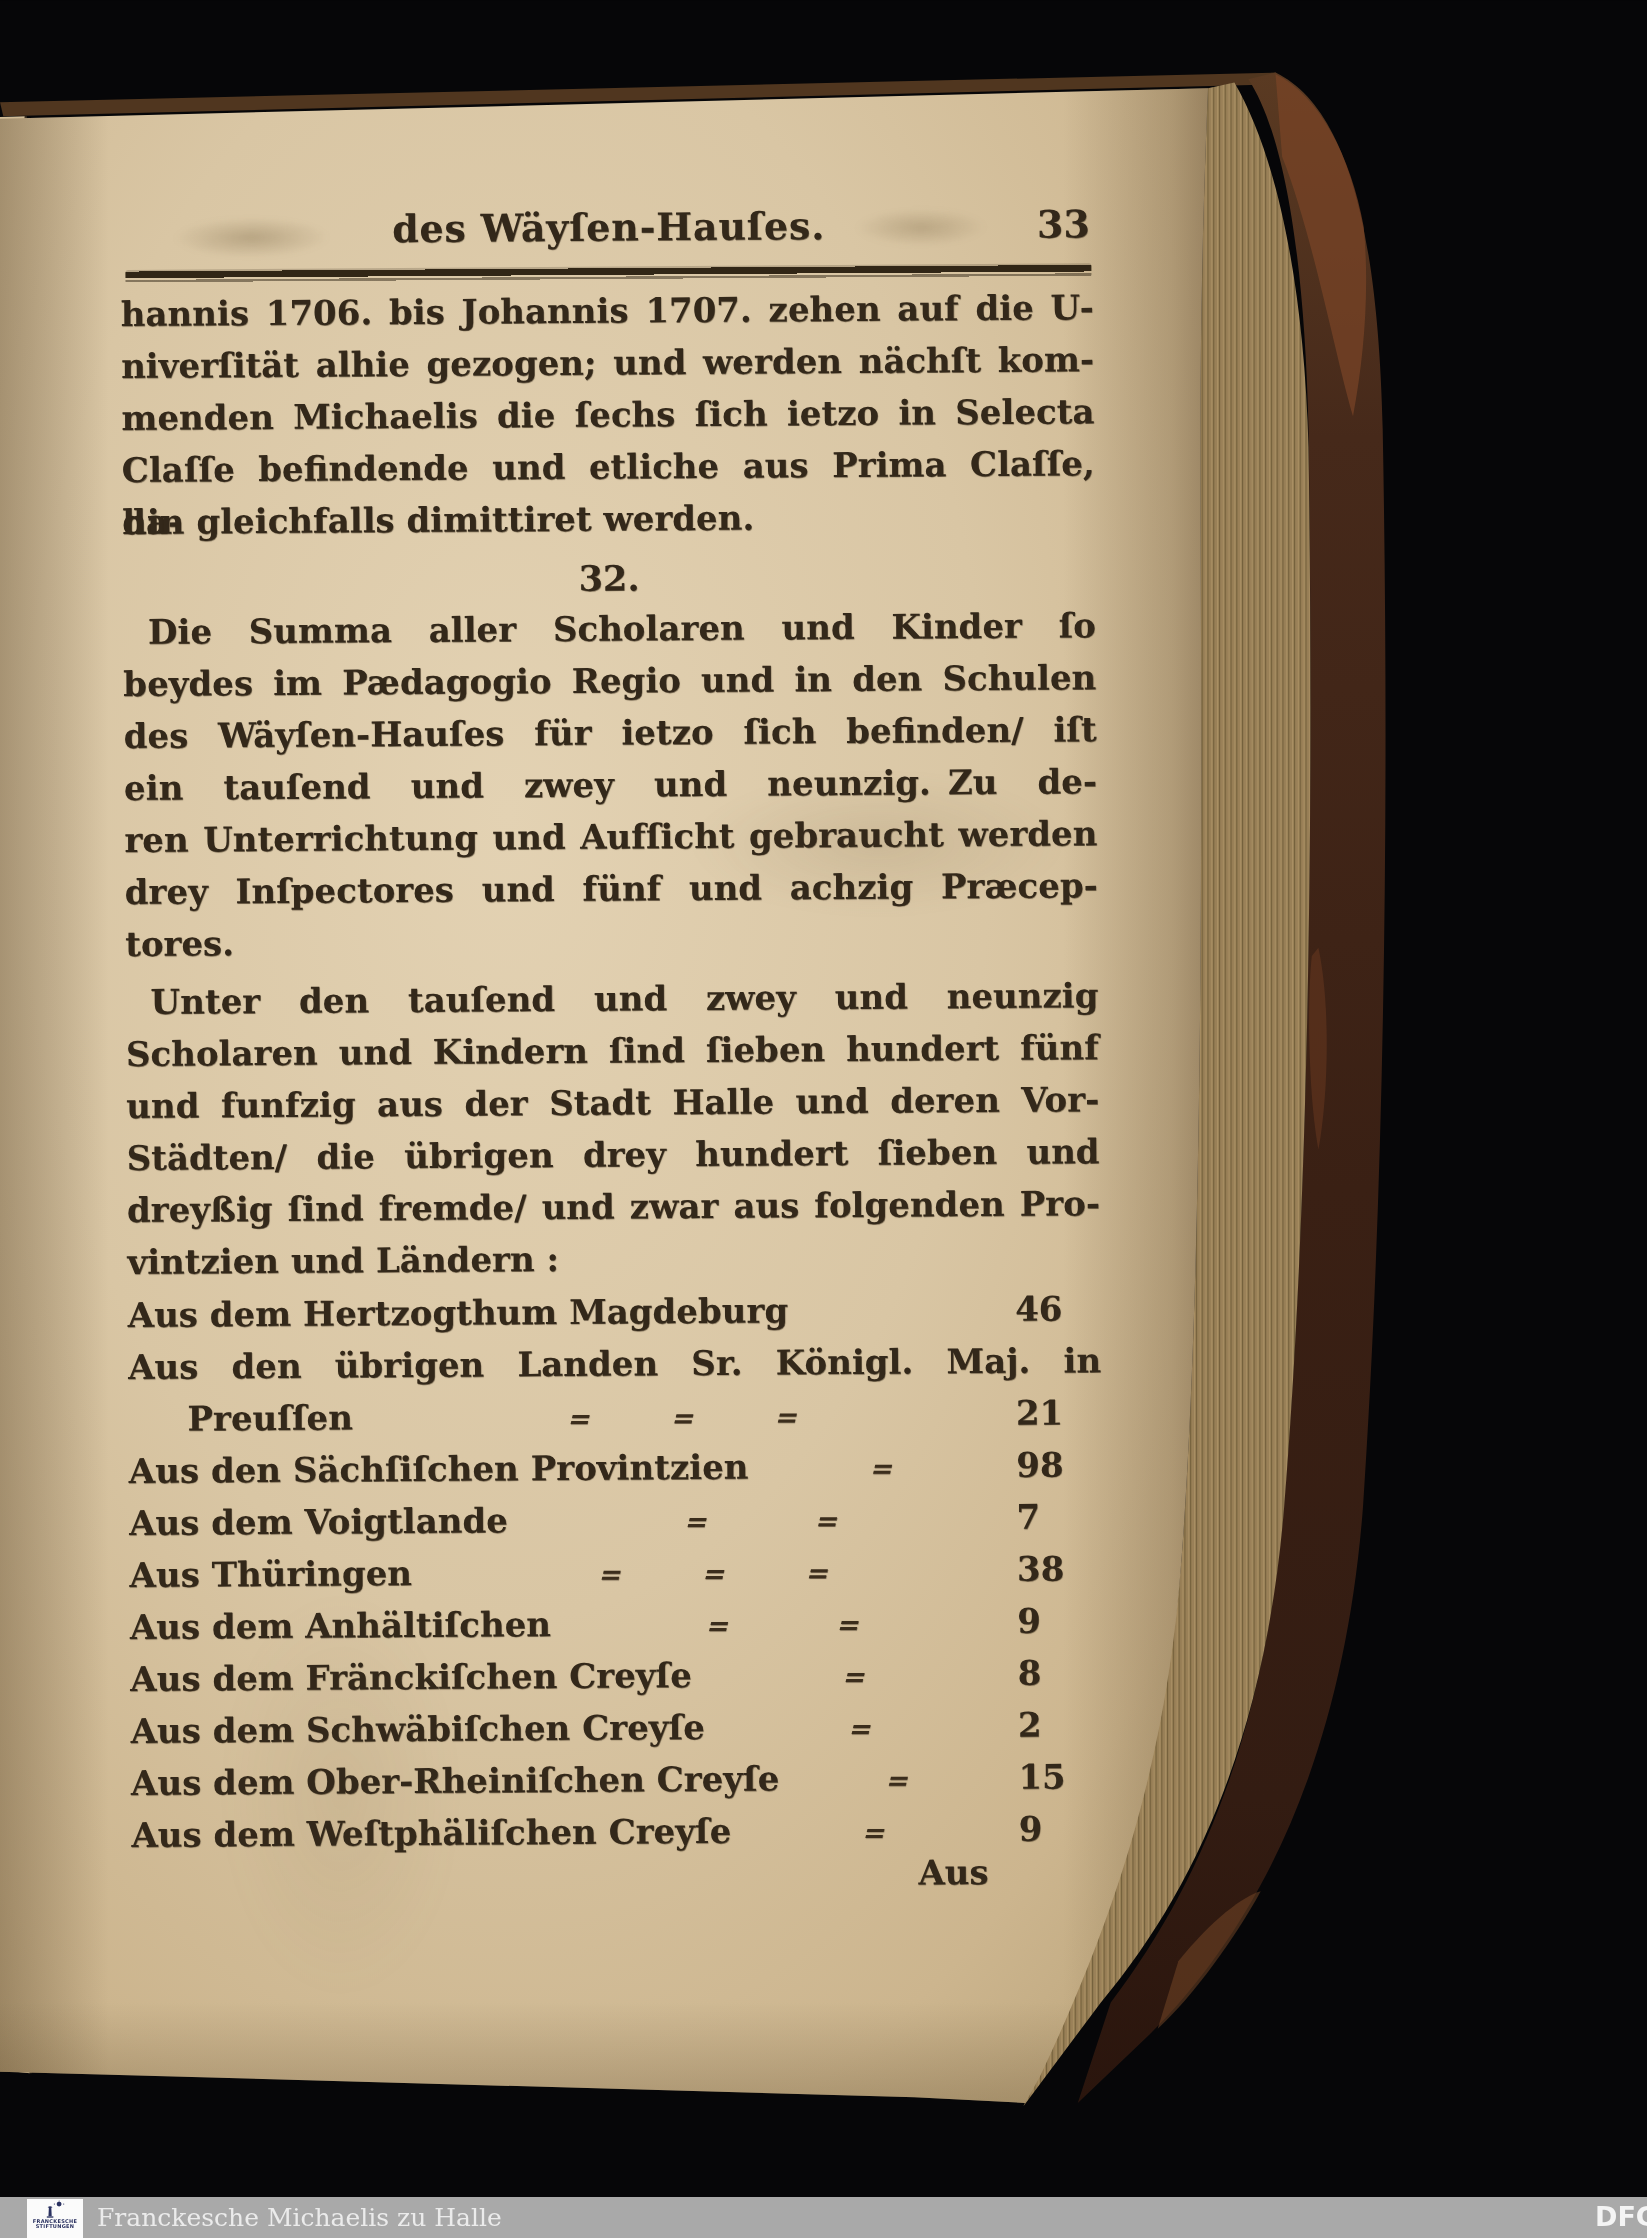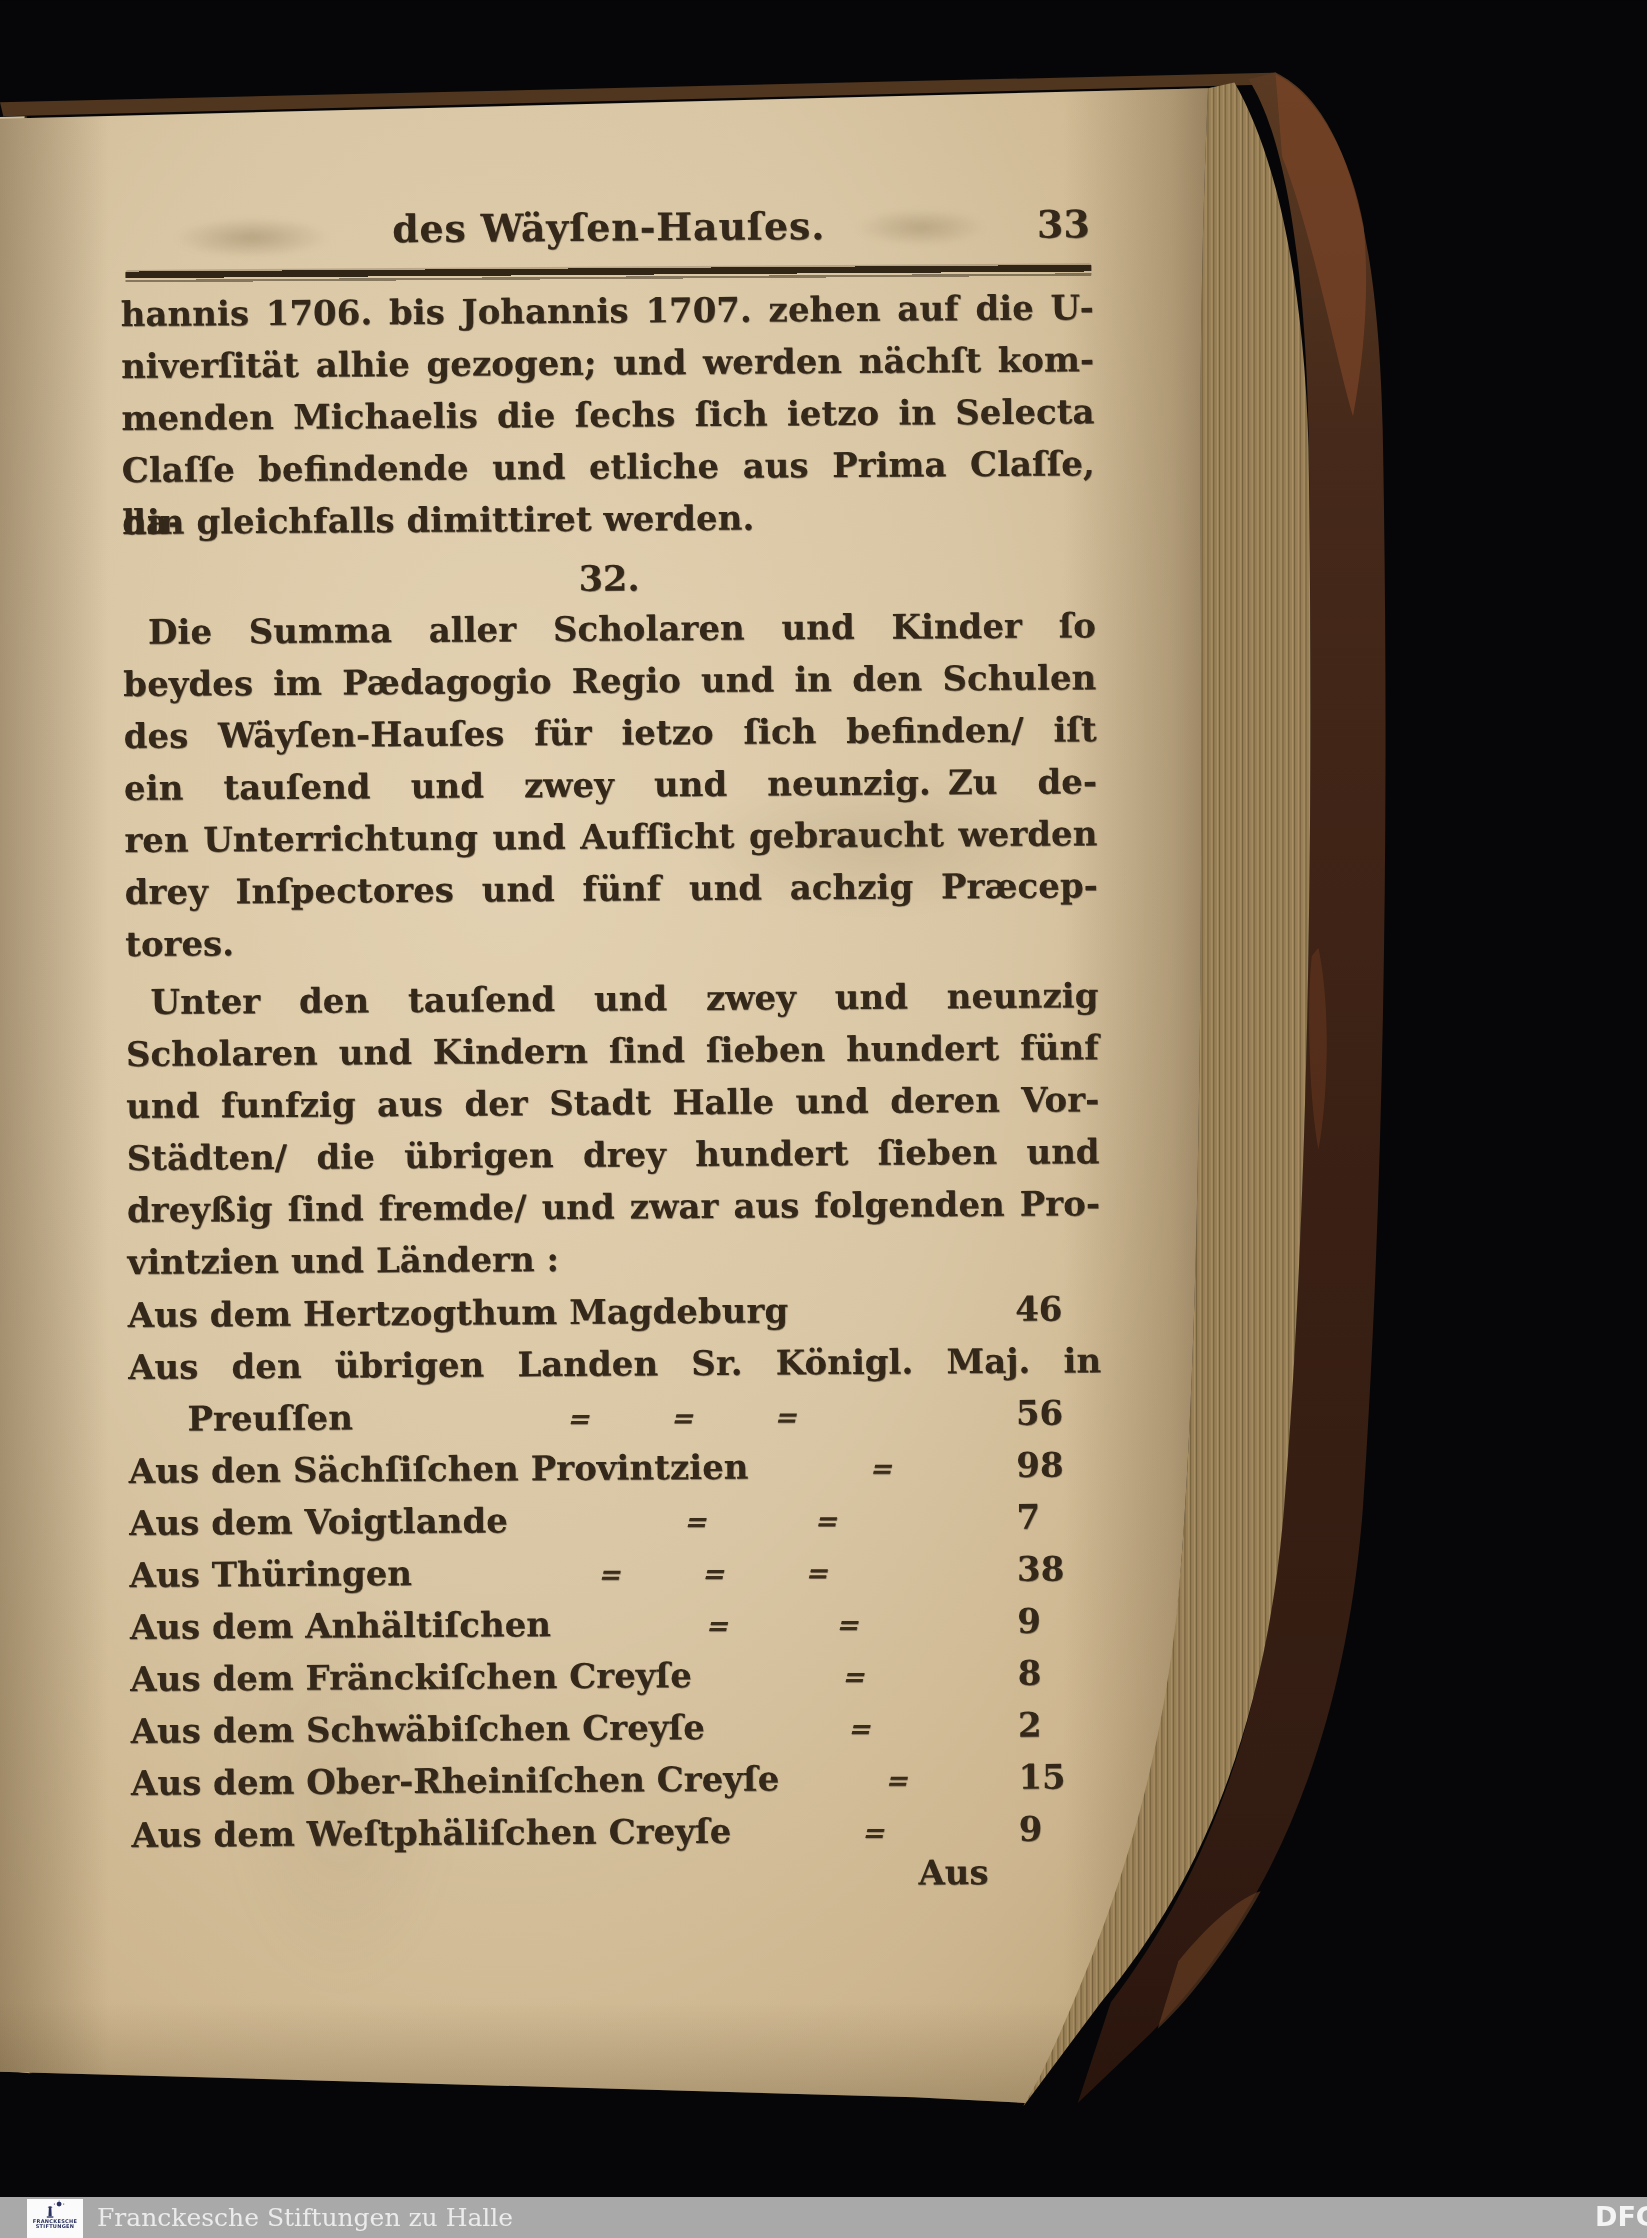--- a/index.html
+++ b/index.html
@@ -180,21 +180,21 @@
     <div class="tx" id="plist">
       <div class="lrow">
         <span class="ll">Aus dem Hertzogthum Magdeburg</span>
         <span class="ls"></span>
         <span class="lv">46</span>
       </div>
       <div class="lline">Aus den übrigen Landen Sr. Königl. Maj. in</div>
       <div class="lrow ind2">
         <span class="ll">Preuſſen</span>
         <span class="ls">=   =   =</span>
-        <span class="lv">56</span>
+        <span class="lv">21</span>
       </div>
       <div class="lrow">
         <span class="ll">Aus den Sächſiſchen Provintzien</span>
         <span class="ls">=</span>
         <span class="lv">98</span>
       </div>
       <div class="lrow">
         <span class="ll">Aus dem Voigtlande</span>
         <span class="ls">=    =</span>
         <span class="lv">7</span>
@@ -244,17 +244,17 @@
           <path d="M17,4.2 L15.2,5 L17,5.8 Z"></path>
           <path d="M8,9 Q11,6.5 14,9 L12.5,9.5 L13,20 L9,20 L9.5,9.5 Z"></path>
           <rect x="7" y="20" width="8" height="1.6"></rect>
         </g>
       </svg>
       <div class="logo-cap">
         <span>FRANCKESCHE</span>
         <span>STIFTUNGEN</span>
       </div>
     </div>
-    <div class="lib-name">Franckesche Stiftungen zu Halle</div>
+    <div class="lib-name">Franckesche Michaelis zu Halle</div>
     <div class="dfg">DFG</div>
   </div>
 </div>
 
 
 </body></html>

